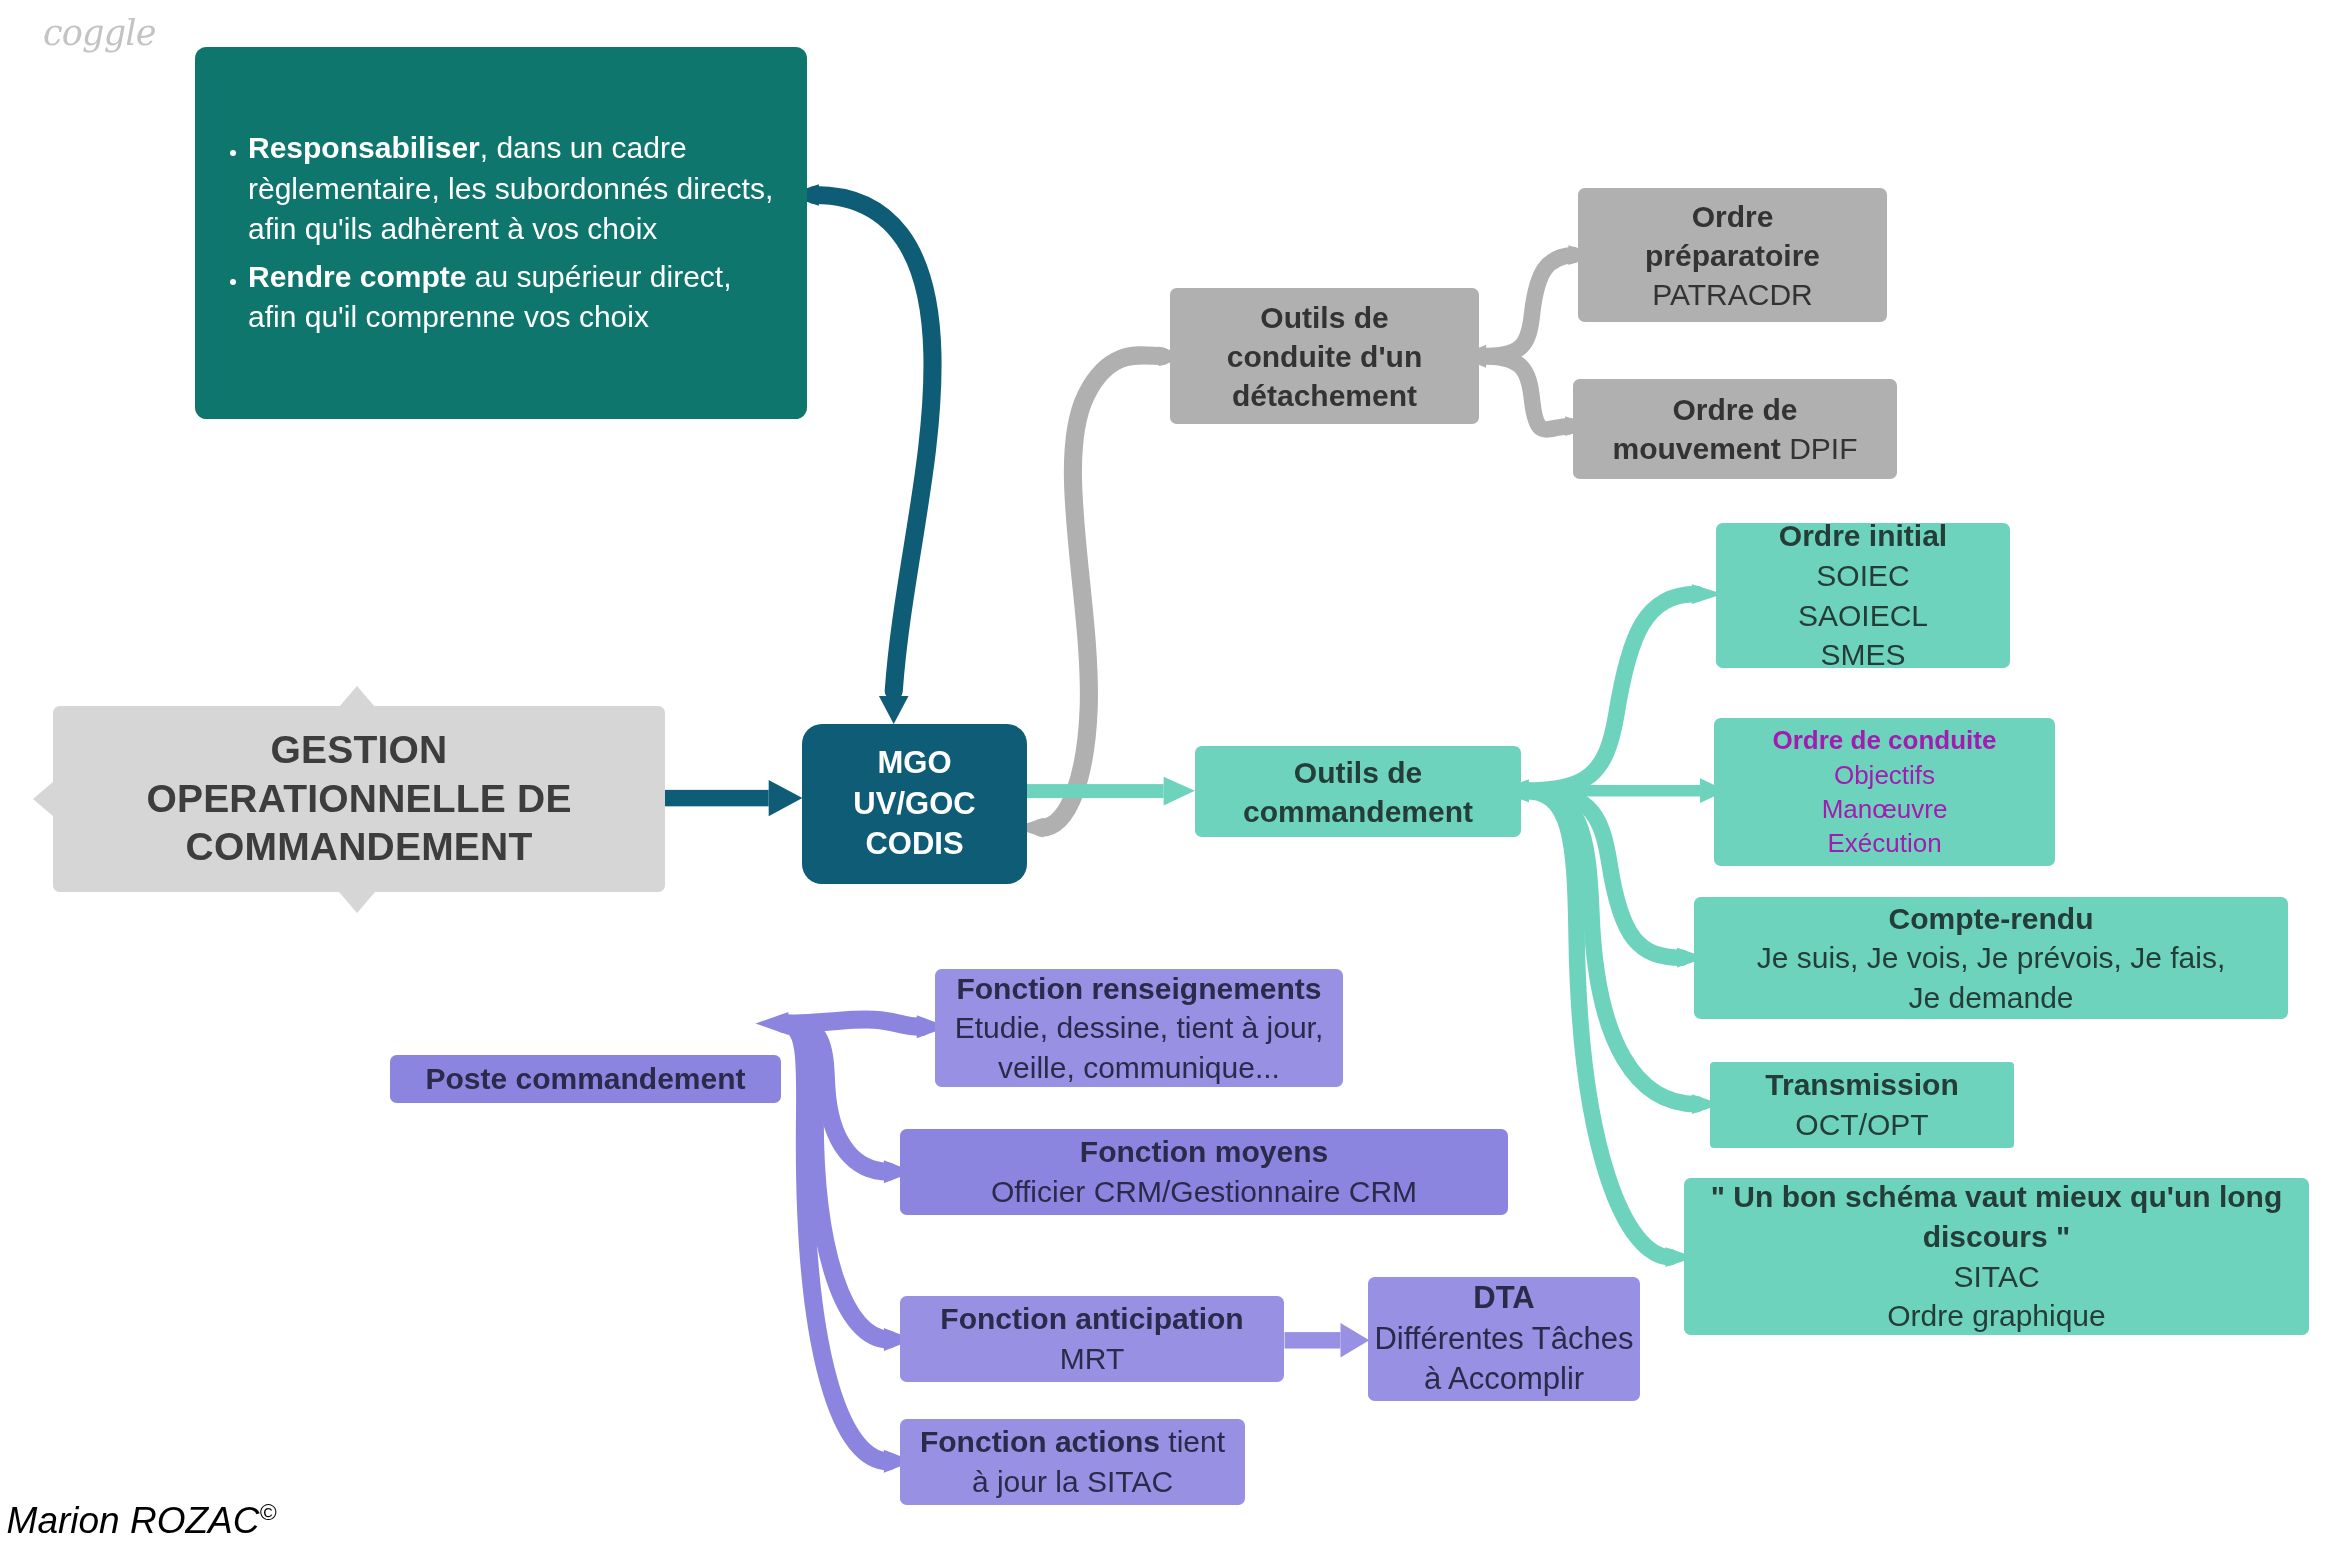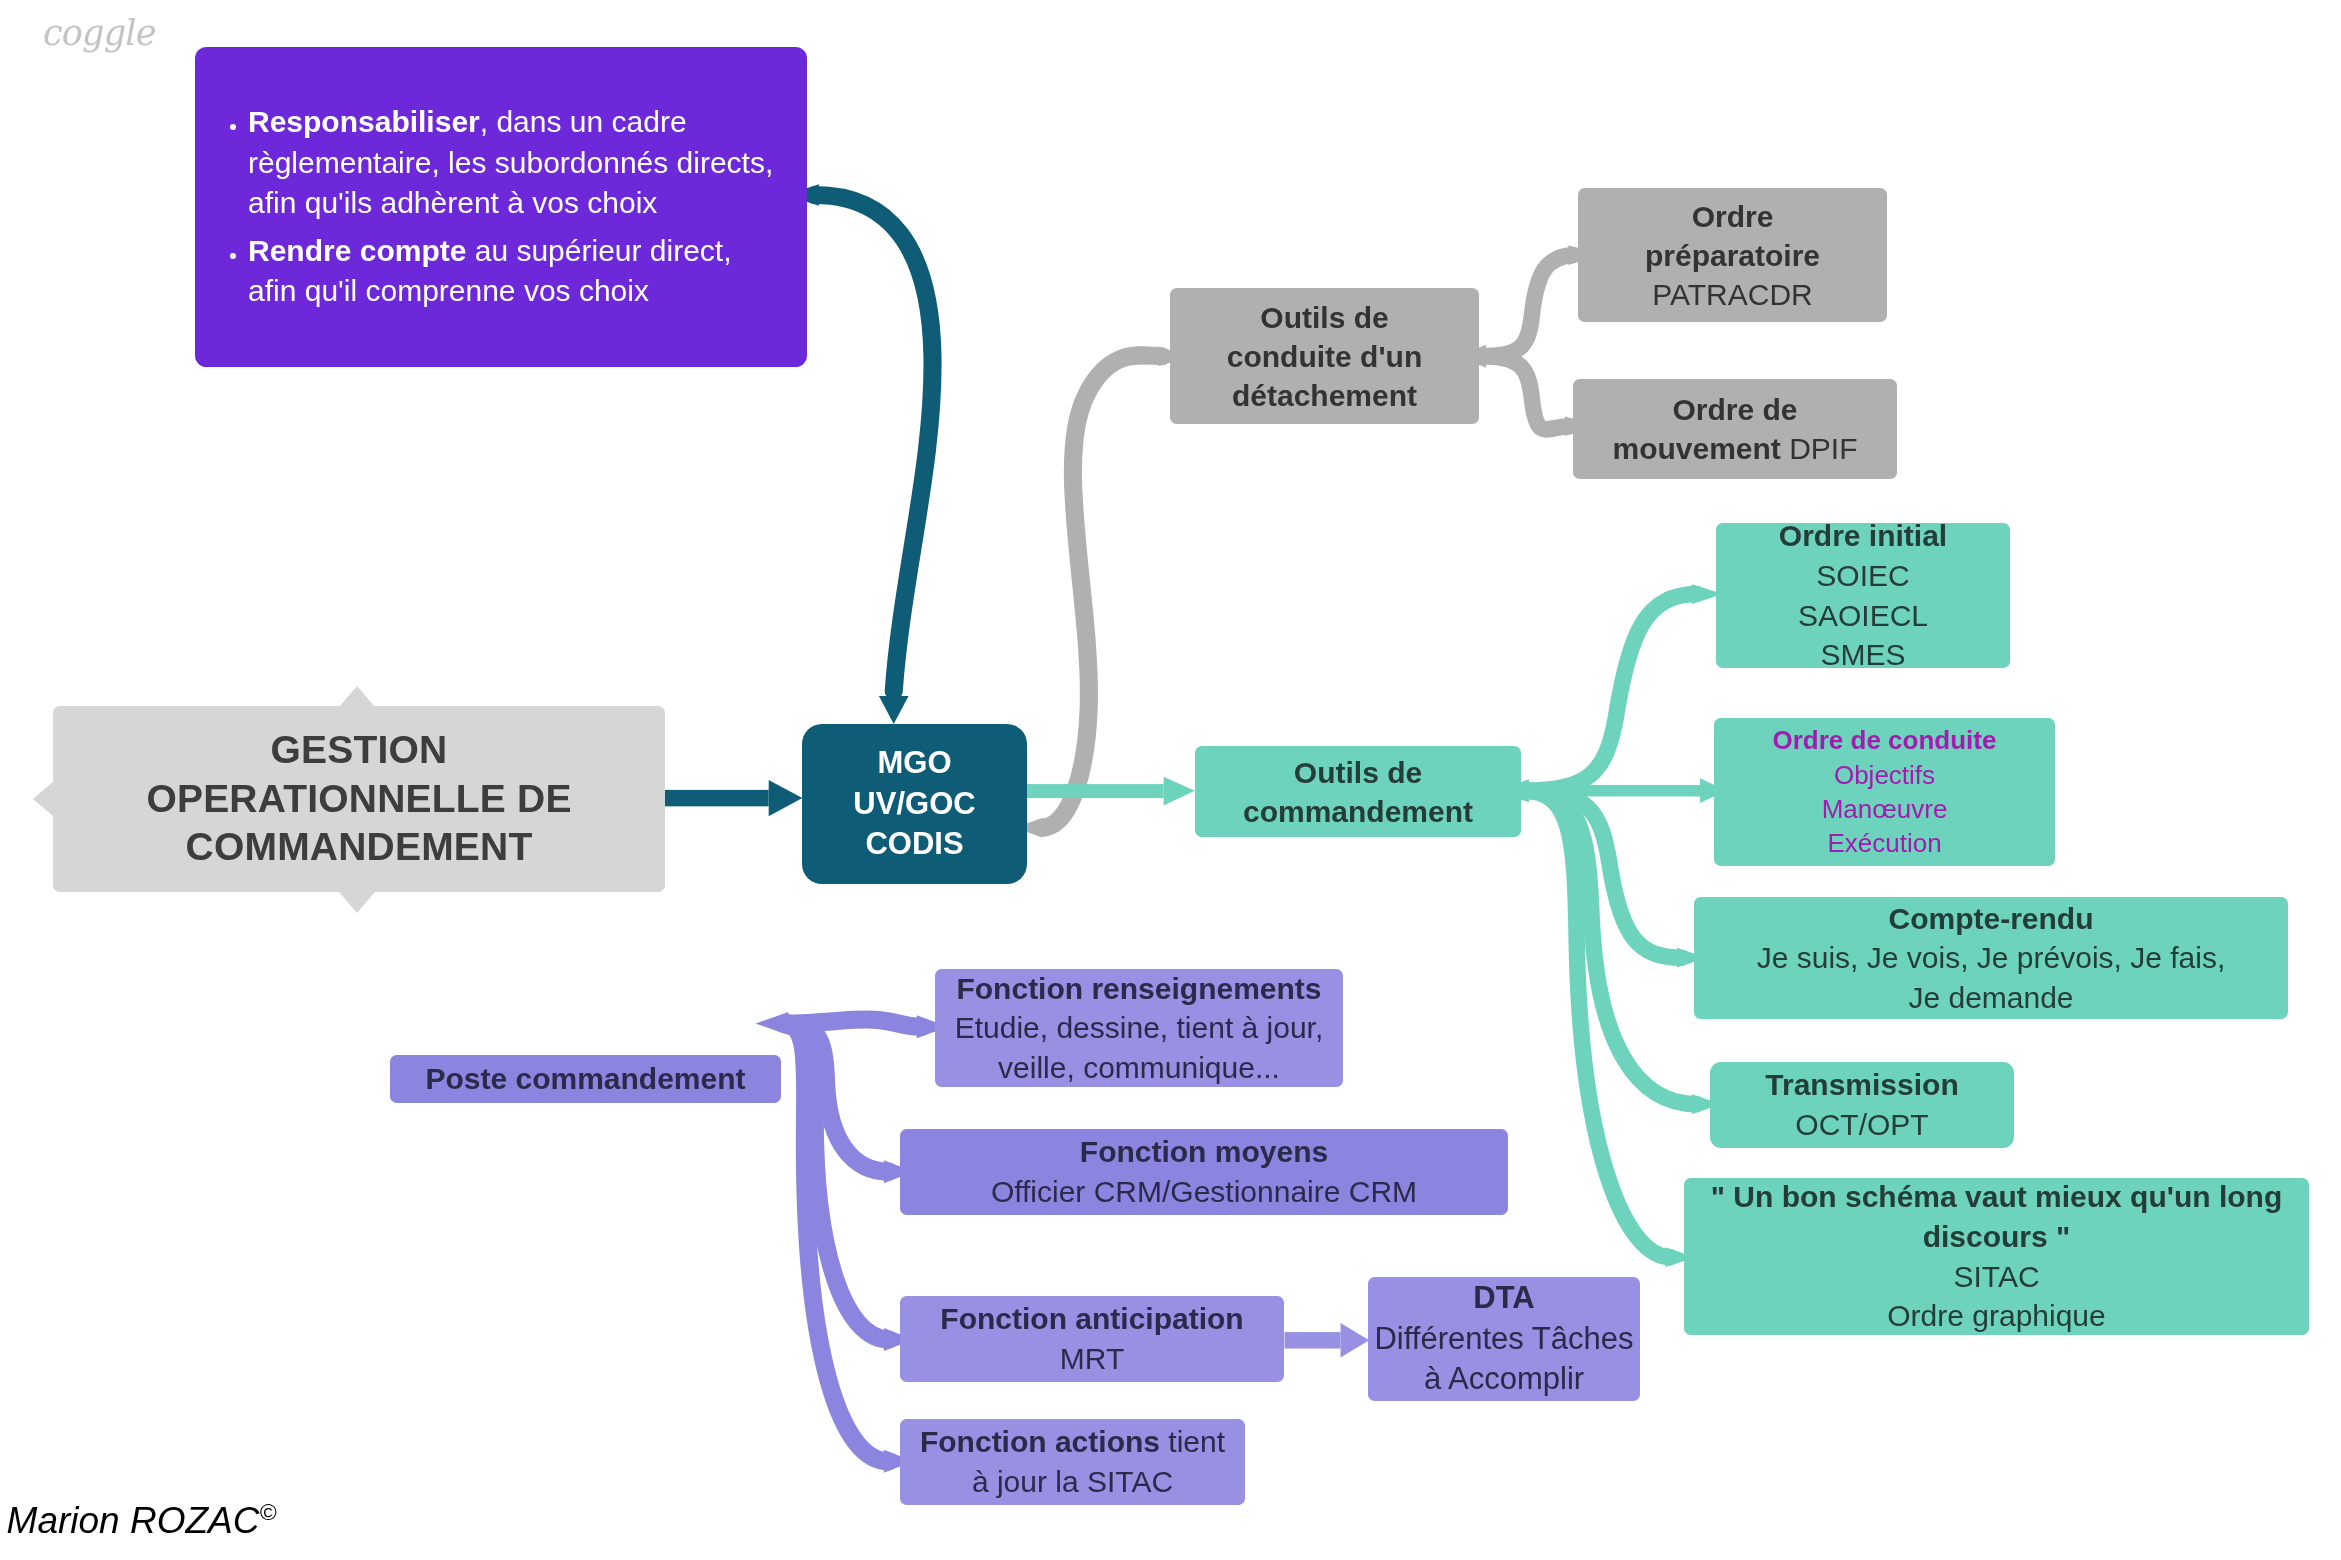--- a/index.html
+++ b/index.html
@@ -76,22 +76,22 @@
   }
   #tri-left {
     left: 33px; top: 781px;
     border-top: 18px solid transparent;
     border-bottom: 18px solid transparent;
     border-right: 21.4px solid #d6d6d6;
   }
   
   #bullets-node {
     left: 195px; top: 47px;
-    width: 612px; height: 320px;
-    background: #6d28d9;
+    width: 612px; height: 372px;
+    background: #0f766e;
     color: #ffffff;
     font-size: 30px;
     align-items: flex-start;
     justify-content: center;
     padding: 8.2px 28px 8.2px 18px;
     line-height: 1.34;
   }
   #bullets-node ul {
     margin: 0; padding: 0 0 0 35px;
     text-align: left;
@@ -180,21 +180,21 @@
     font-size: 30px;
     border-radius: 6.6px;
     line-height: 1.32;
   }
   #transmission-node {
     left: 1710px; top: 1062px;
     width: 304px; height: 86px;
     background: #6ed3bd;
     color: #253d38;
     font-size: 30px;
-    border-radius: 11px;
+    border-radius: 4px;
     line-height: 1.32;
   }
   #schema-node {
     left: 1684px; top: 1178px;
     width: 625px; height: 157px;
     background: #6ed3bd;
     color: #253d38;
     font-size: 30px;
     border-radius: 6.6px;
     line-height: 1.32;

